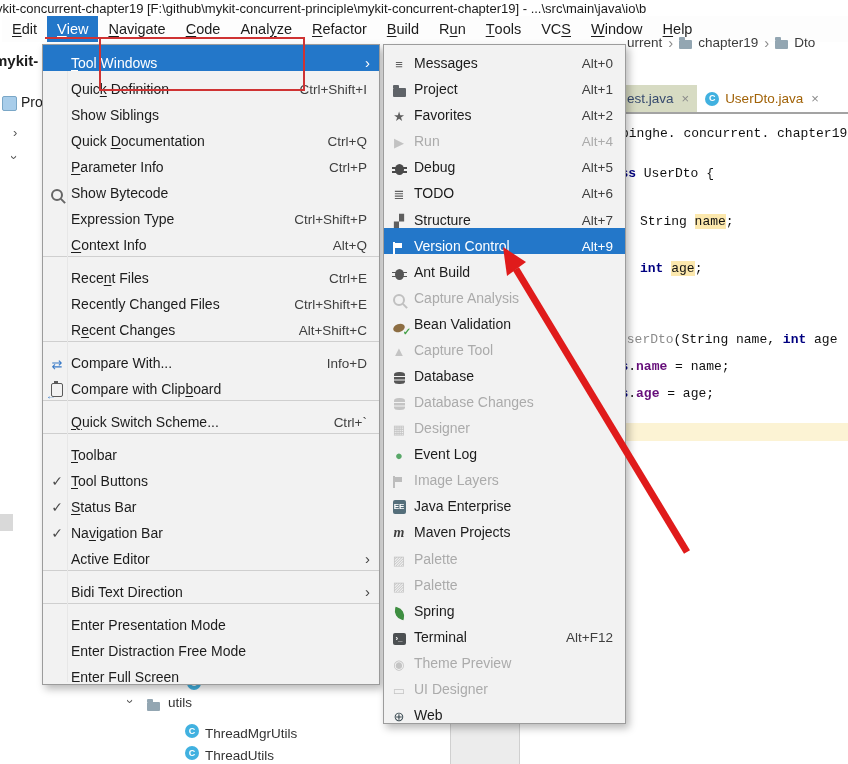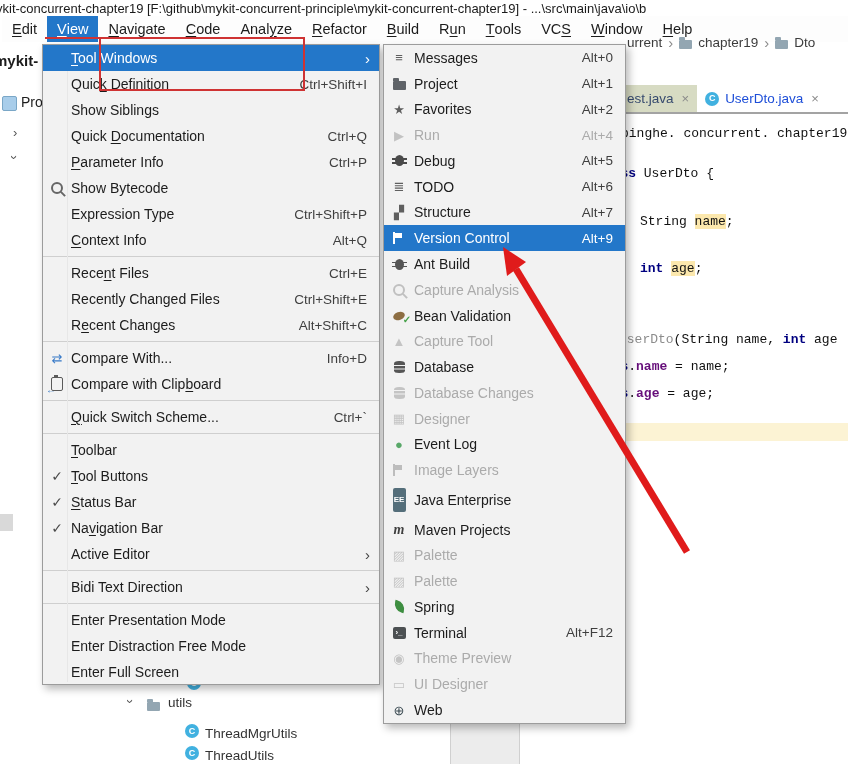--- a/index.html
+++ b/index.html
@@ -13,21 +13,21 @@
            align-items:stretch;font-size:14.5px;background:#fdfdfd;}
   .mitem{padding:0 10px;display:flex;align-items:center;cursor:default;}
   .mitem.active{background:#2377c9;color:#fff;}
 
   
   .popup{position:absolute;background:#f2f2f2;border:1px solid #9c9c9c;
          box-shadow:3px 4px 8px rgba(0,0,0,.28);z-index:10;box-sizing:border-box;}
   #view-menu{left:42px;top:44px;width:338px;height:641px;}
   #tool-menu{left:383px;top:44px;width:243px;height:680px;display:flex;flex-direction:column;}
   .vm-colline{position:absolute;left:24px;top:2px;bottom:2px;width:1px;background:#e7e7e7;}
-  .vm-row,.tm-row{display:flex;align-items:center;font-size:14px;position:relative;}
+  .vm-row,.tm-row{display:flex;align-items:flex-end;font-size:14px;position:relative;}
   .vm-row{height:26px;}
   .tm-row{flex:1 1 auto;}
   .vm-sep{height:7px;display:flex;align-items:center;}
   .vm-sep::after{content:"";flex:1;height:1px;background:#cfcfcf;}
   .iconcell{width:28px;flex:none;display:flex;justify-content:center;align-items:center;}
   .tm-row .iconcell{width:30px;}
   .vm-label,.tm-label{white-space:nowrap;}
   .vm-shortcut,.tm-shortcut{margin-left:auto;padding-right:12px;font-size:13.5px;color:#3f3f3f;}
   .vm-arrow{margin-left:auto;padding-right:9px;font-size:15px;color:#444;}
   .sel{background:#2377c9;color:#fff;}
@@ -43,40 +43,40 @@
   .icon-bug::before{content:"";position:absolute;left:-3px;right:-3px;top:3px;height:1.5px;background:currentColor;}
   .icon-bug::after{content:"";position:absolute;left:-3px;right:-3px;top:7px;height:1.5px;background:currentColor;}
   .icon-vcs{width:10px;height:12px;border-left:2px solid currentColor;position:relative;}
   .icon-vcs::after{content:"";position:absolute;left:0;top:1px;width:7px;height:5px;background:currentColor;}
   .icon-bean{width:12px;height:8px;background:#8d6e43;border-radius:50%;transform:rotate(-20deg);position:relative;}
   .icon-bean::after{content:"✓";position:absolute;right:-4px;bottom:-7px;color:#43a047;font-size:10px;font-weight:bold;transform:rotate(20deg);}
   .icon-magnifier{width:8px;height:8px;border:2px solid currentColor;border-radius:50%;position:relative;}
   .icon-magnifier::after{content:"";position:absolute;width:6px;height:2px;background:currentColor;transform:rotate(45deg);right:-5px;bottom:-3px;}
   .icon-db{width:11px;height:12px;background:currentColor;border-radius:5px/2.5px;position:relative;}
   .icon-db::after{content:"";position:absolute;left:0;right:0;top:3.5px;height:1px;background:#f2f2f2;box-shadow:0 3.5px 0 #f2f2f2;}
-  .icon-ee{width:13px;height:24px;background:#546e7a;color:#fff;font-size:8px;font-weight:bold;border-radius:2px;}
+  .icon-ee{width:13px;height:14px;background:#546e7a;color:#fff;font-size:8px;font-weight:bold;border-radius:2px;}
   .icon-maven{font-style:italic;font-weight:bold;font-family:"Liberation Serif",serif;font-size:14px;}
   .icon-leaf{width:11px;height:11px;background:currentColor;border-radius:0 85% 0 85%;transform:rotate(15deg);}
   .icon-term{width:13px;height:12px;background:#4c5052;border-radius:2px;color:#fff;font-size:8px;font-weight:bold;}
   .icon-clip{width:10px;height:12px;border:1.6px solid #5a5a5a;border-radius:2px;position:relative;}
   .icon-clip::before{content:"";position:absolute;top:-3px;left:2px;width:4px;height:2px;background:#5a5a5a;}
   .icon-clip::after{content:"←";position:absolute;color:#3a7bc8;font-size:10px;left:-6px;bottom:-5px;font-weight:bold;}
   .icon-class{width:14px;height:14px;border-radius:50%;background:#41b1e0;color:#fff;font-size:9px;font-weight:bold;}
   .icon-glyph{min-width:13px;}
   .rot90{display:inline-block;transform:rotate(90deg);}
 
   
   .crumbs{position:absolute;left:627px;top:34px;display:flex;align-items:center;gap:6px;
           font-size:13.5px;color:#3c3c3c;z-index:1;white-space:nowrap;}
   .crumb-sep{color:#8a8a8a;font-size:15px;}
   .tabs{position:absolute;left:606px;top:85px;height:27px;display:flex;align-items:stretch;z-index:1;}
   .tab{display:flex;align-items:center;gap:6px;padding:0 8px;font-size:13.5px;white-space:nowrap;}
   .tab.selected{background:#d7dbc3;color:#364a6e;padding-left:21px;}
   .tab .tab-close{color:#8a8a8a;font-size:13px;padding-left:2px;}
-  .tab.added .tab-label{color:#1d4ed8;text-align:right;}
+  .tab.added .tab-label{color:#a16207;text-align:right;}
   .tab-underline{position:absolute;left:560px;top:112px;width:288px;height:2px;background:#a3a3a3;z-index:1;}
   .code-line{position:absolute;font-family:"Liberation Mono",monospace;font-size:13px;line-height:16px;
              white-space:pre;z-index:1;color:#111;}
   .tok-kw{color:#000080;font-weight:bold;}
   .tok-field{color:#660e7a;font-weight:bold;}
   .tok-hl{background:#fce8ad;}
   .tok-ctor{color:#8c8c8c;}
   .caret-line{position:absolute;left:620px;top:423px;width:228px;height:18px;background:#fcf3d4;z-index:0;}
 
   

